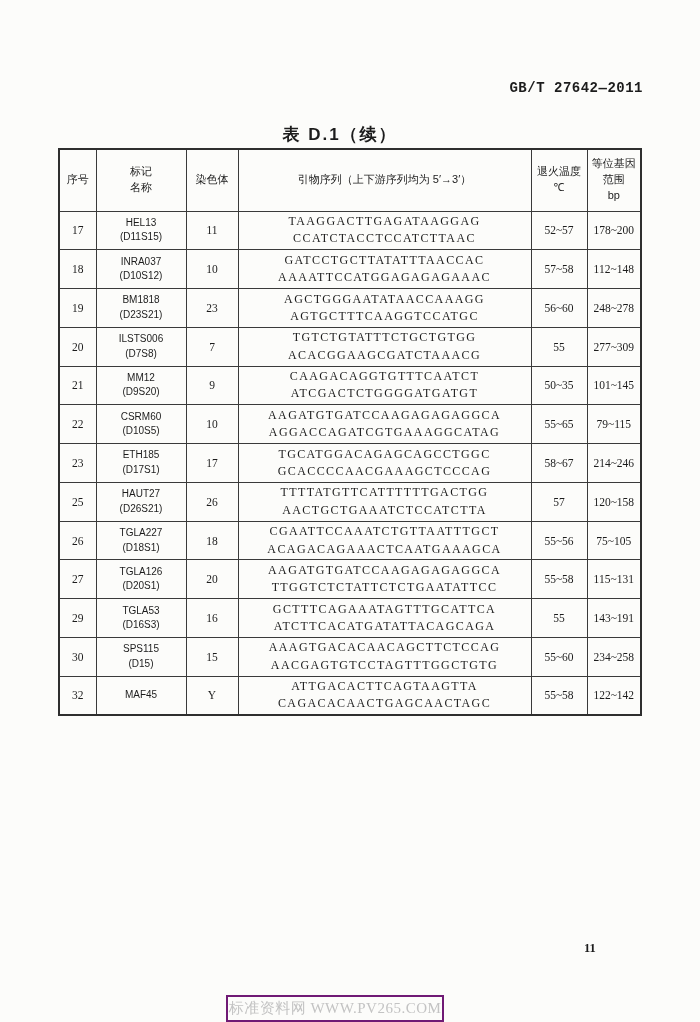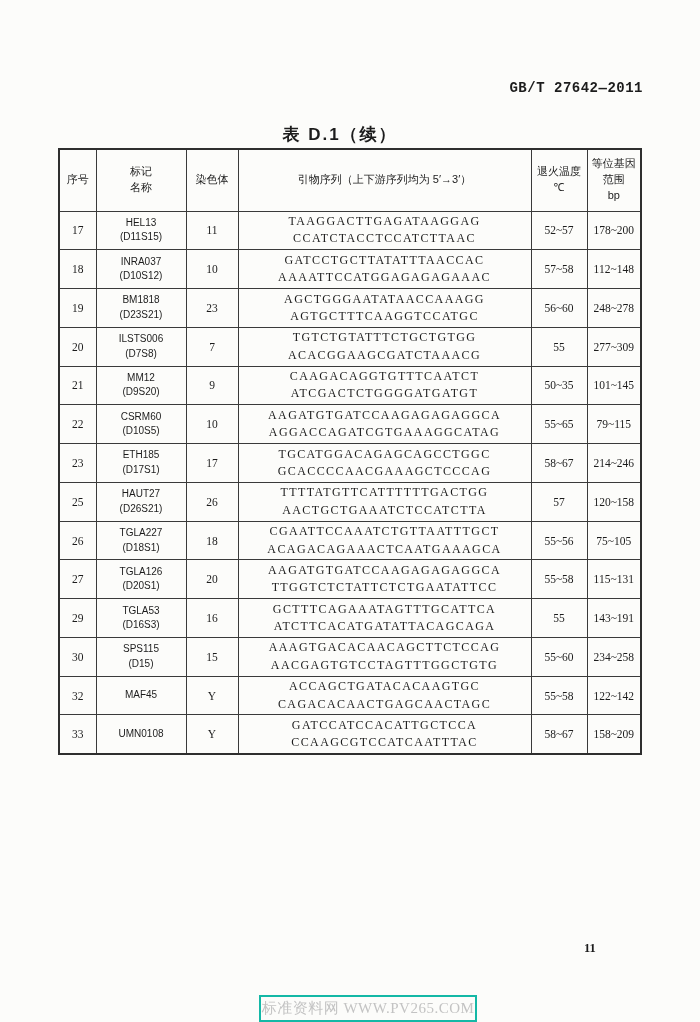--- a/index.html
+++ b/index.html
@@ -85,30 +85,29 @@
     font-family: "Liberation Serif", serif;
     font-size: 12.5px;
     font-weight: bold;
   }
   .watermark {
     position: absolute;
     left: 226px;
     top: 995px;
     width: 214px;
     height: 23px;
-    border: 2px solid #14b8a6;
+    border: 2px solid #701a75;
     color: #c3c3c3;
     font-family: "Liberation Serif", serif;
     font-size: 15px;
     line-height: 23px;
     text-align: center;
     letter-spacing: 0.5px;
     white-space: nowrap;
     overflow: hidden;
-    margin-left: 33px;
   }
 </style>
 </head>
 <body>
 
 <div class="page">
 
   <div class="doc-number">GB/T 27642—2011</div>
 
   <div class="table-title">表 D.1（续）</div>
@@ -333,41 +332,27 @@
 
 
     <tr>
       <td class="num-cell">32</td>
       <td class="marker-cell">
         <div>MAF45</div>
         <div></div>
       </td>
       <td class="chrom-cell">Y</td>
       <td class="seq-cell">
-        <div>ACCAGCTGATACACAAGTGC</div>
+        <div>ATTGACACTTCAGTAAGTTA</div>
         <div>CAGACACAACTGAGCAACTAGC</div>
       </td>
       <td class="temp-cell">55~58</td>
       <td class="range-cell">122~142</td>
     </tr>
 
-    <tr>
-      <td class="num-cell">33</td>
-      <td class="marker-cell">
-        <div>UMN0108</div>
-        <div></div>
-      </td>
-      <td class="chrom-cell">Y</td>
-      <td class="seq-cell">
-        <div>GATCCATCCACATTGCTCCA</div>
-        <div>CCAAGCGTCCATCAATTTAC</div>
-      </td>
-      <td class="temp-cell">58~67</td>
-      <td class="range-cell">158~209</td>
-    </tr>
 
   </tbody>
   </table>
 
   <div class="page-number">11</div>
 
   <div class="watermark">
     <span>标准资料网 WWW.PV265.COM</span>
   </div>
 

